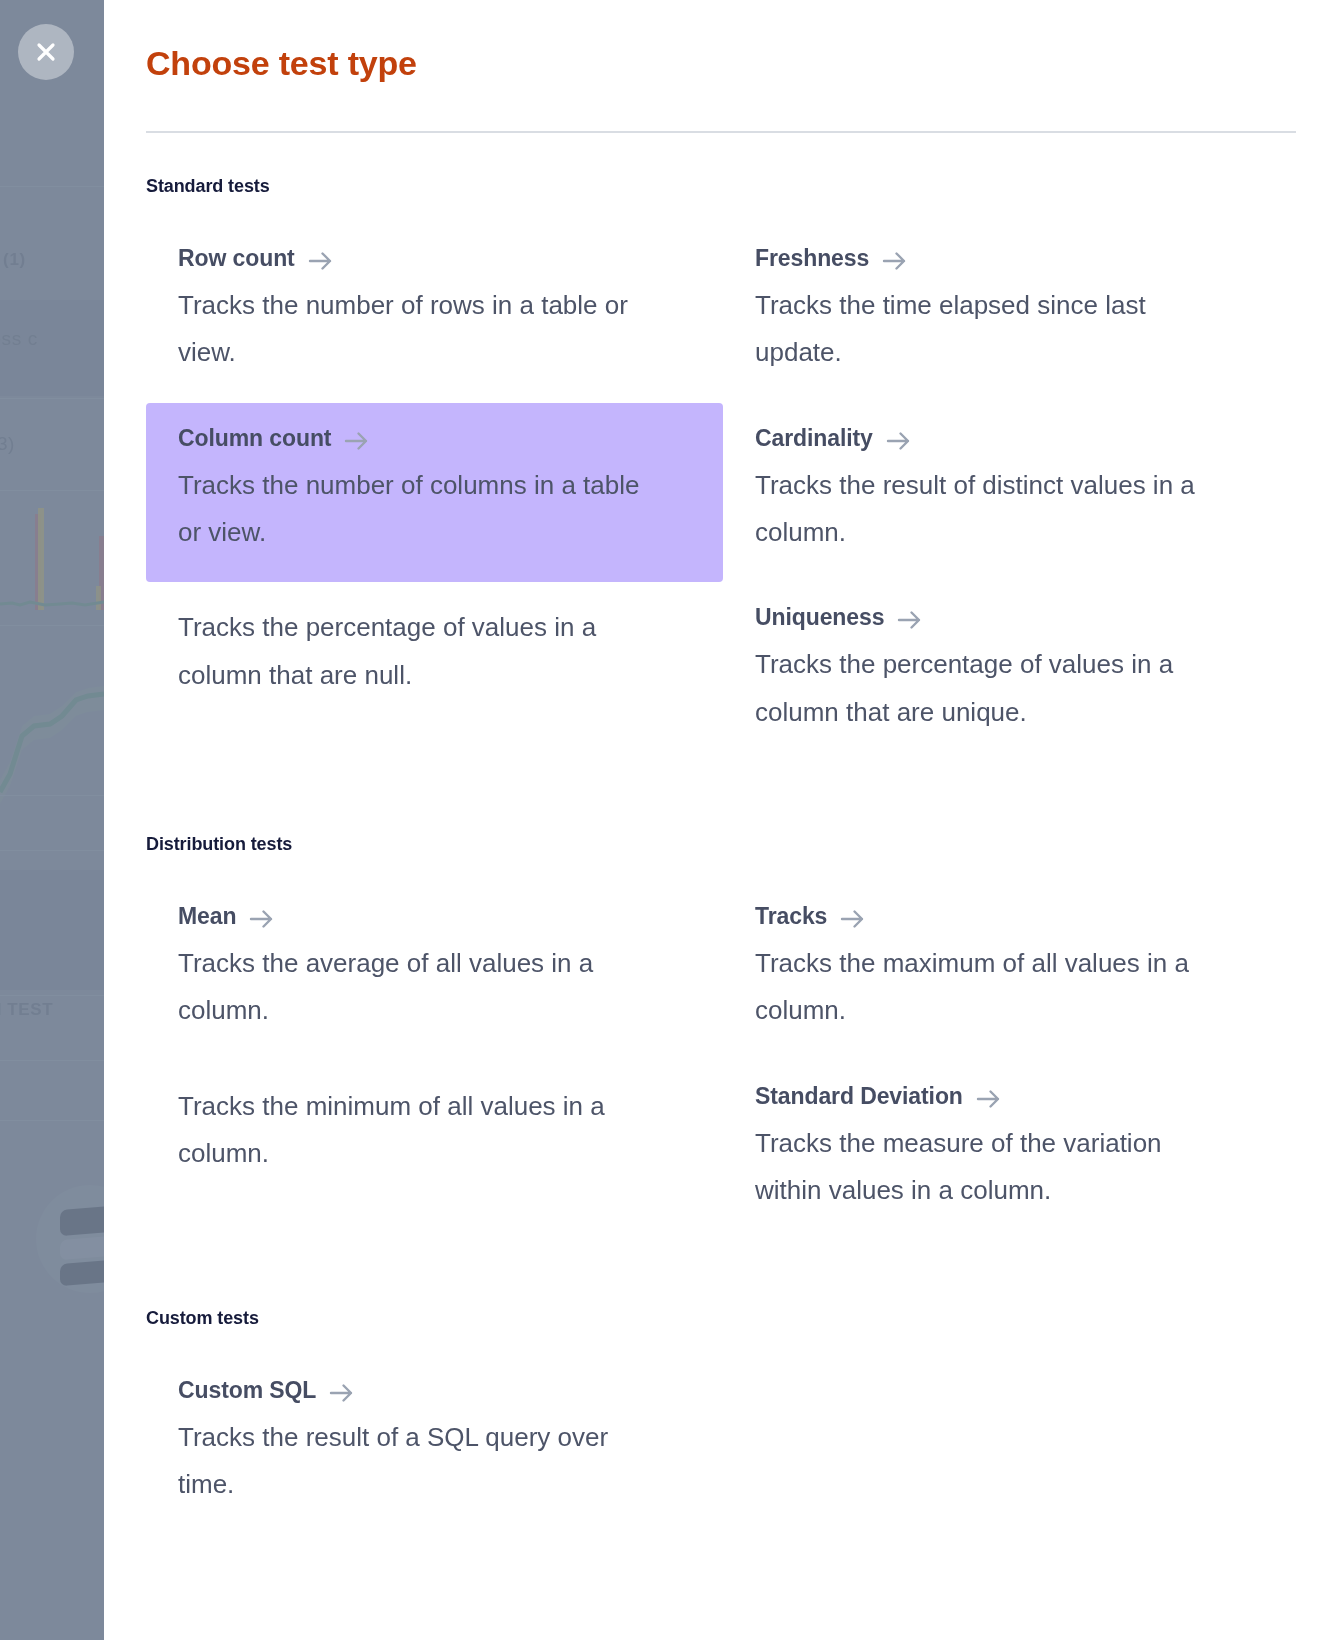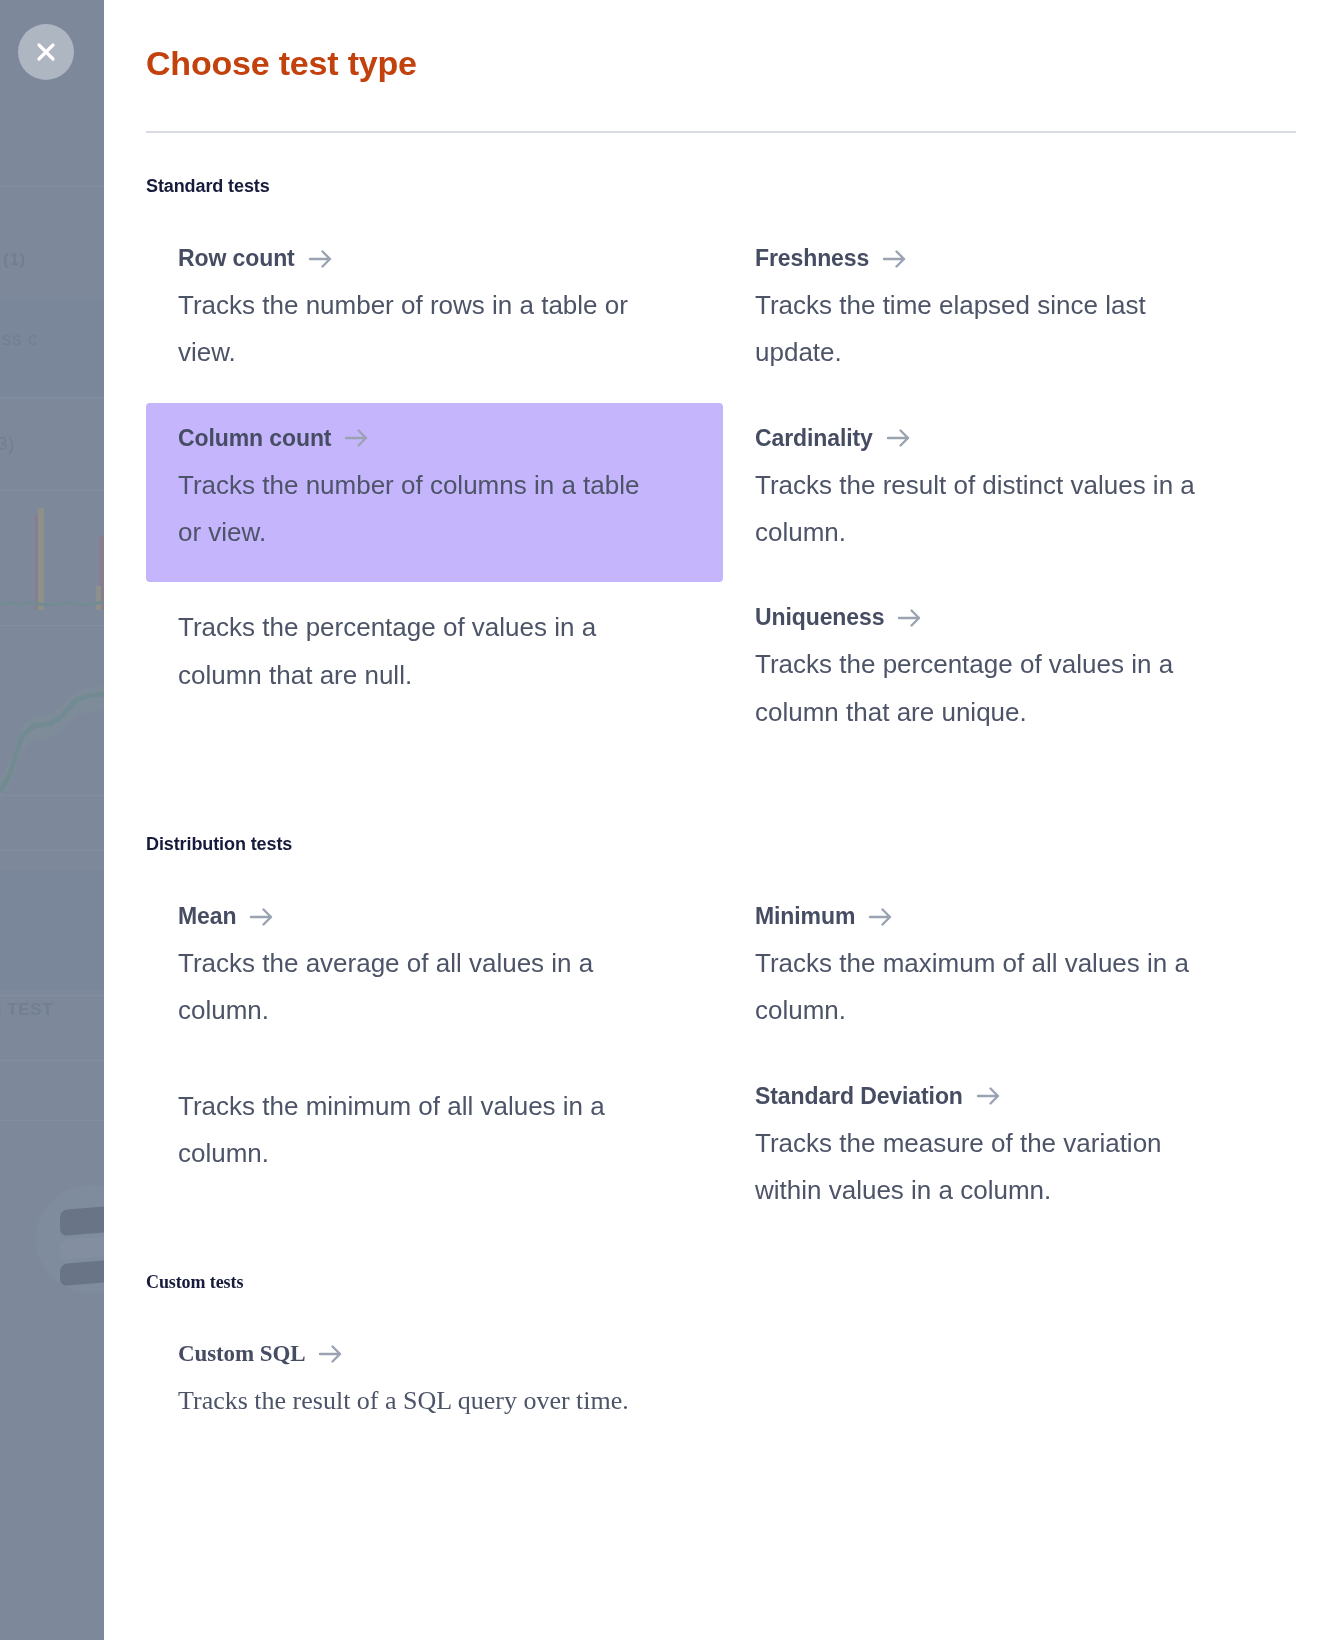--- a/index.html
+++ b/index.html
@@ -132,21 +132,21 @@
   .test-card {
     padding: 22px 32px 26px 32px;
     border-radius: 4px;
     cursor: pointer;
     background: transparent;
   }
   .test-card.highlighted { background: #c4b5fd; }
 
   .card-head {
     display: flex;
-    align-items: center;
+    align-items: flex-end;
     gap: 13px;
     margin-bottom: 10px;
   }
   .card-title {
     font-size: 23px;
     font-weight: 700;
     color: #464d63;
     letter-spacing: -0.1px;
   }
   .arrow-icon { display: block; flex: 0 0 auto; }
@@ -284,42 +284,42 @@
             <div class="card-head">
               <span class="card-title">Mean</span>
               <svg class="arrow-icon" width="26" height="22" viewBox="0 0 26 22">
                 <path d="M2 11 L22 11 M14.5 3.5 L22 11 L14.5 18.5" fill="none" stroke="#9aa3b2" stroke-width="2.4" stroke-linecap="round" stroke-linejoin="round"></path>
               </svg>
             </div>
             <p class="card-desc">Tracks the average of all values in a column.</p>
           </div>
           <div class="test-card">
             <div class="card-head">
-              <span class="card-title">Minimum</span>
+              <span class="card-title">Tracks</span>
               <svg class="arrow-icon" width="26" height="22" viewBox="0 0 26 22">
                 <path d="M2 11 L22 11 M14.5 3.5 L22 11 L14.5 18.5" fill="none" stroke="#9aa3b2" stroke-width="2.4" stroke-linecap="round" stroke-linejoin="round"></path>
               </svg>
             </div>
             <p class="card-desc">Tracks the maximum of all values in a column.</p>
           </div>
           <div class="test-card">
             <p class="card-desc">Tracks the minimum of all values in a column.</p>
           </div>
           <div class="test-card">
             <div class="card-head">
               <span class="card-title">Standard Deviation</span>
               <svg class="arrow-icon" width="26" height="22" viewBox="0 0 26 22">
                 <path d="M2 11 L22 11 M14.5 3.5 L22 11 L14.5 18.5" fill="none" stroke="#9aa3b2" stroke-width="2.4" stroke-linecap="round" stroke-linejoin="round"></path>
               </svg>
             </div>
             <p class="card-desc">Tracks the measure of the variation within values in a column.</p>
           </div>
         </div>
       </div>
-      <div class="section" style="top: 1272px; font-family: Liberation Serif, serif;">
+      <div class="section" style="top: 1308px;">
         <h2 class="section-title">Custom tests</h2>
         <div class="grid">
           <div class="test-card">
             <div class="card-head">
               <span class="card-title">Custom SQL</span>
               <svg class="arrow-icon" width="26" height="22" viewBox="0 0 26 22">
                 <path d="M2 11 L22 11 M14.5 3.5 L22 11 L14.5 18.5" fill="none" stroke="#9aa3b2" stroke-width="2.4" stroke-linecap="round" stroke-linejoin="round"></path>
               </svg>
             </div>
             <p class="card-desc">Tracks the result of a SQL query over time.</p>

